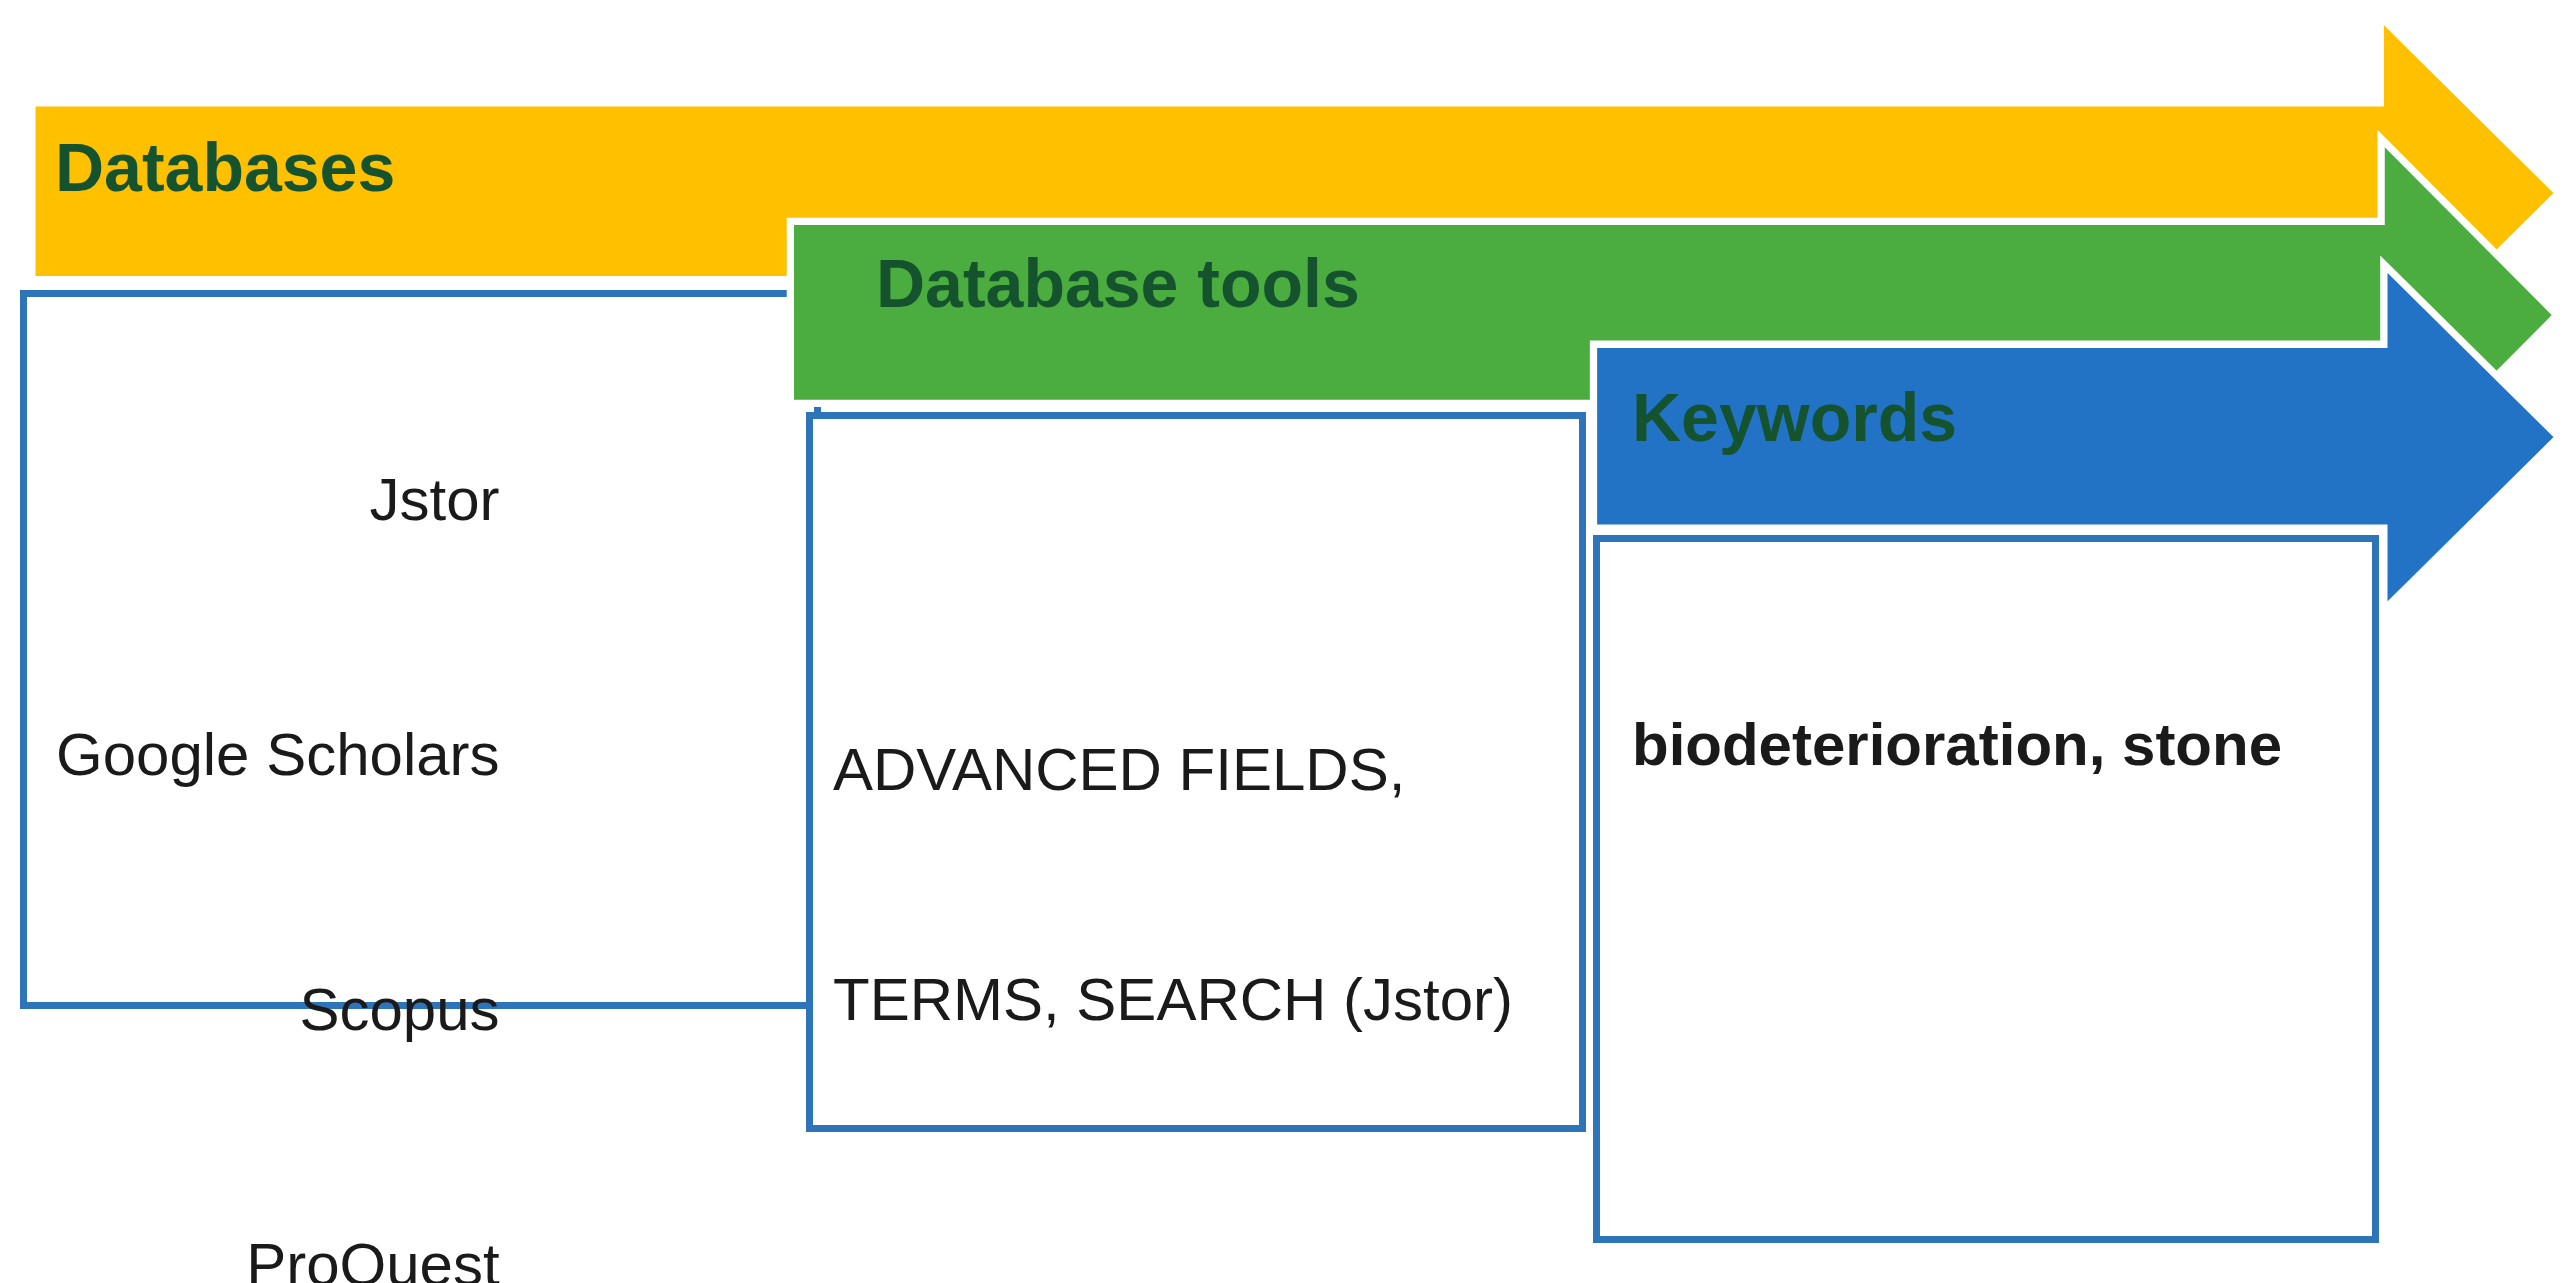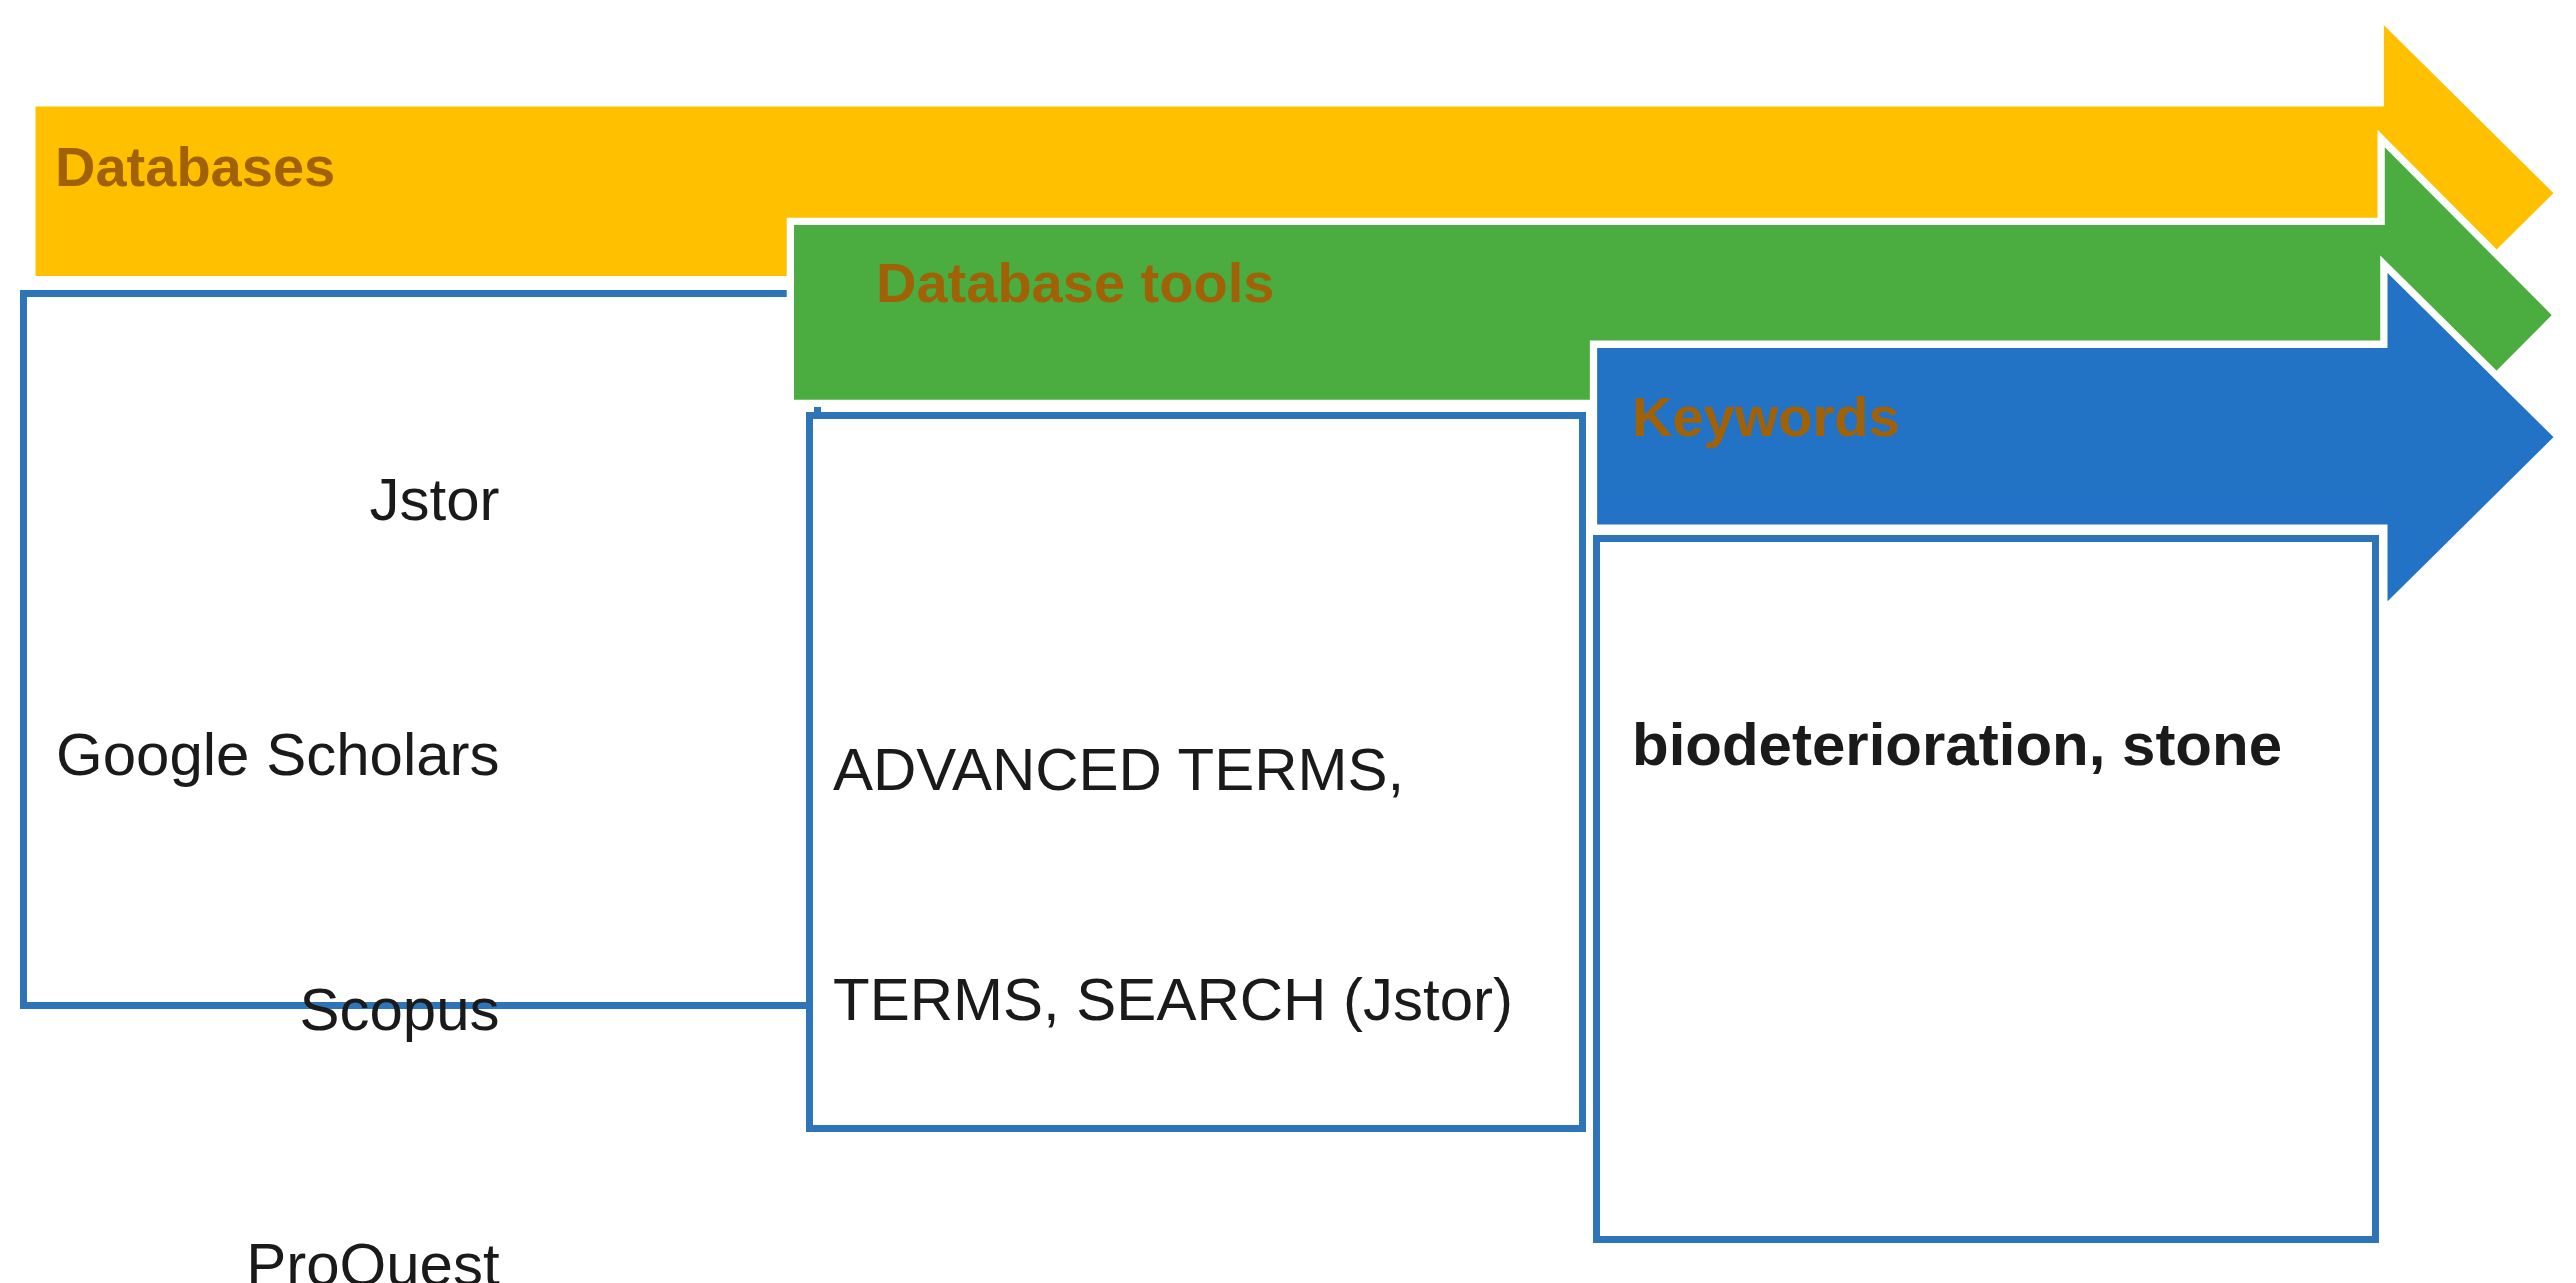--- a/index.html
+++ b/index.html
@@ -22,24 +22,24 @@
     z-index: 2;
   }
   .arrow-poly {
     stroke: #FFFFFF;
     stroke-width: 8;
     stroke-linejoin: miter;
   }
   .banner-label {
     position: absolute;
     z-index: 4;
-    font-size: 56px;
+    font-size: 68px;
     font-weight: bold;
     line-height: 80px;
-    color: #a16207;
+    color: #14532d;
     white-space: pre;
   }
   .content-box {
     position: absolute;
     background: #FFFFFF;
     border: 7.3px solid #2E74B9;
     box-sizing: border-box;
   }
   .box-back   { z-index: 1; }
   .box-front  { z-index: 3; }
@@ -90,21 +90,21 @@
 
   <div class="body-text db-list" style="left:56px; top:324px;">
     <div class="list-item">Jstor</div>
     <div class="list-item">Google Scholars</div>
     <div class="list-item">Scopus</div>
     <div class="list-item">ProQuest</div>
   </div>
 
   <div class="body-text tools-text" style="left:833px; top:448px;">
     <div class="para">
-      <div class="line">ADVANCED TERMS,</div>
+      <div class="line">ADVANCED FIELDS,</div>
       <div class="line">TERMS, SEARCH (Jstor)</div>
     </div>
     
     
   </div>
 
   <div class="body-text kw-text" style="left:1632px; top:562px;">
     <div class="line">biodeterioration, stone</div>
     
     

